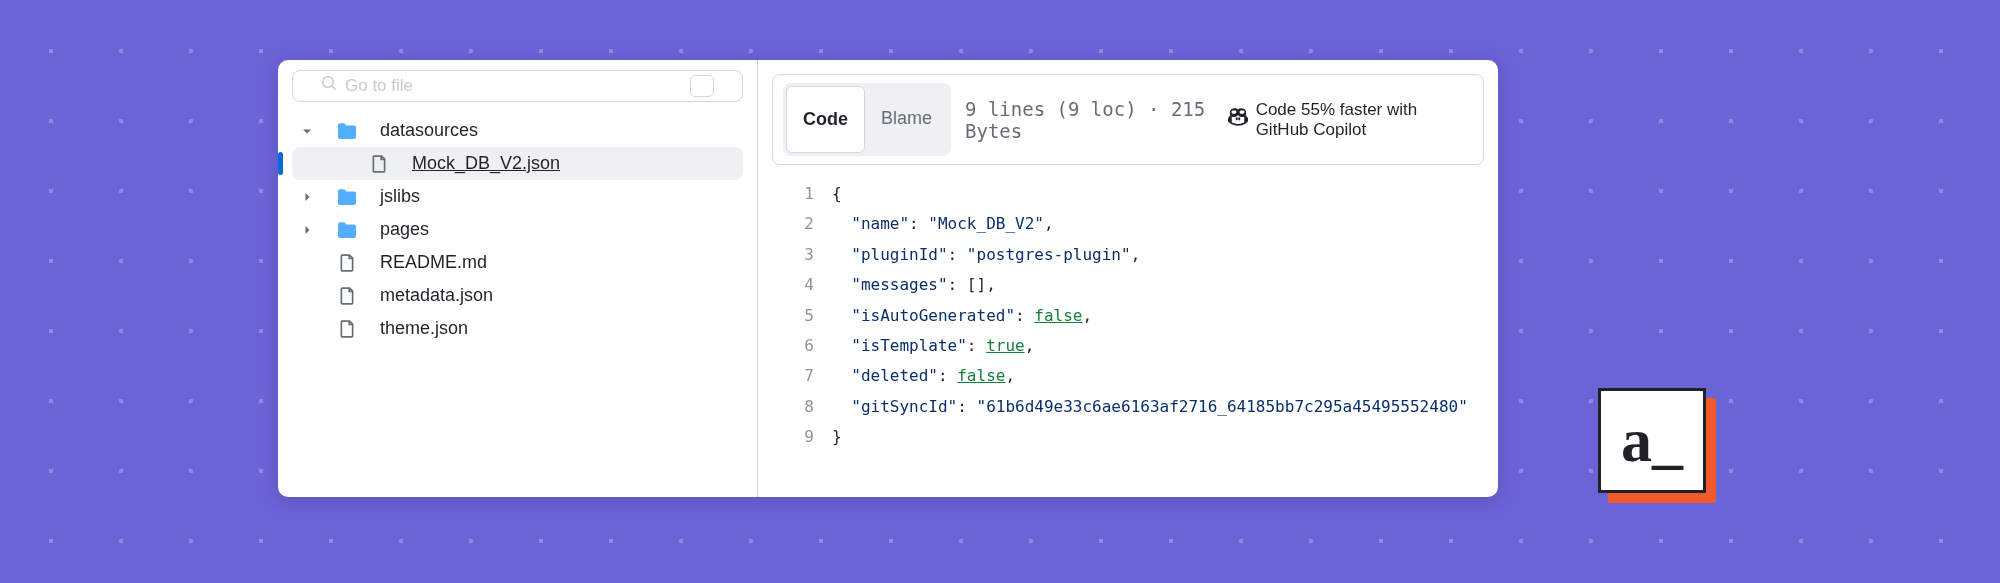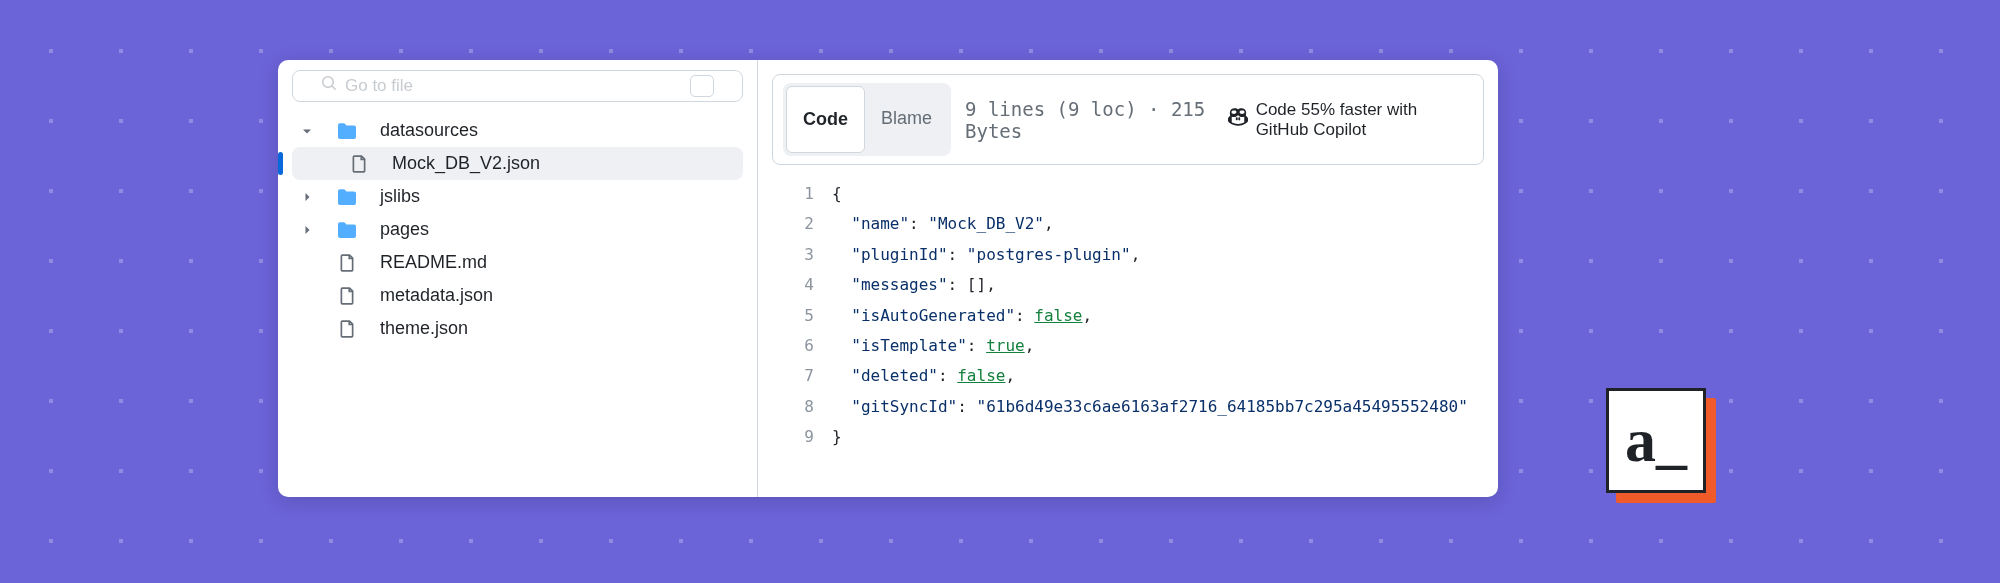--- a/index.html
+++ b/index.html
@@ -78,21 +78,21 @@
     .tree-row.selected::before {
       content: '';
       position: absolute;
       left: -14px;
       top: 5px;
       bottom: 5px;
       width: 5px;
       background: #0969da;
       border-radius: 3px;
     }
-    .tree-row.indent-1 { padding-left: 20px; }
+    .tree-row.indent-1 { padding-left: 40px; text-decoration: underline; }
     .chevron {
       width: 14px;
       display: inline-flex;
       align-items: center;
       justify-content: center;
       color: #656d76;
     }
     .chevron.none { visibility: hidden; }
     .folder-icon { color: #54aeff; display: inline-flex; }
     .file-icon { color: #656d76; display: inline-flex; }
@@ -158,21 +158,21 @@
     }
     .code-lines { flex: 1; }
     .tok-key { color: #0a3069; }
     .tok-str { color: #0a3069; }
     .tok-punct { color: #1f2328; }
     .tok-bool { color: #15803d; text-decoration: underline; }
     .logo-box {
       position: absolute;
       right: 294px;
       bottom: 90px;
-      width: 100px;
+      width: 108px;
       height: 105px;
     }
     .logo-shadow {
       position: absolute;
       left: 10px;
       top: 10px;
       width: 100%;
       height: 100%;
       background: #f15a29;
       border-radius: 2px;

